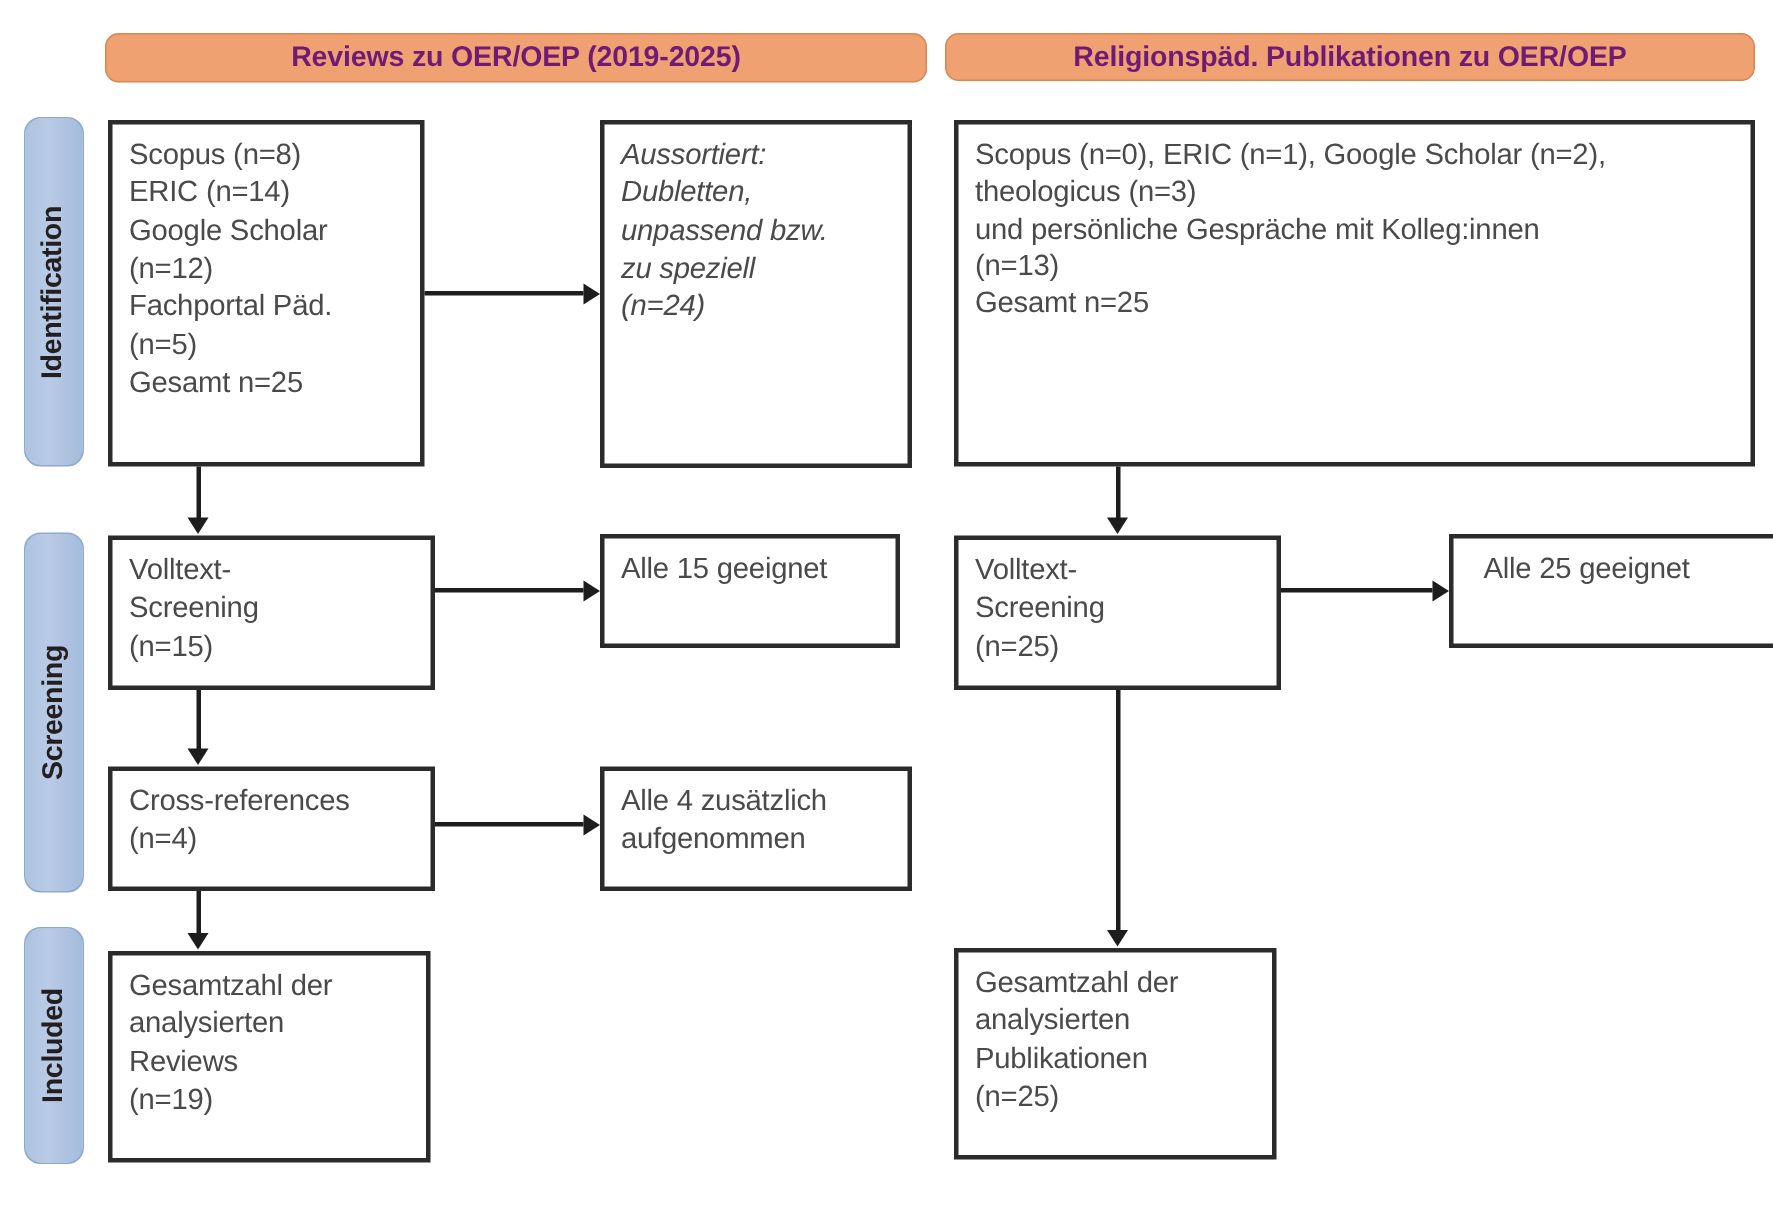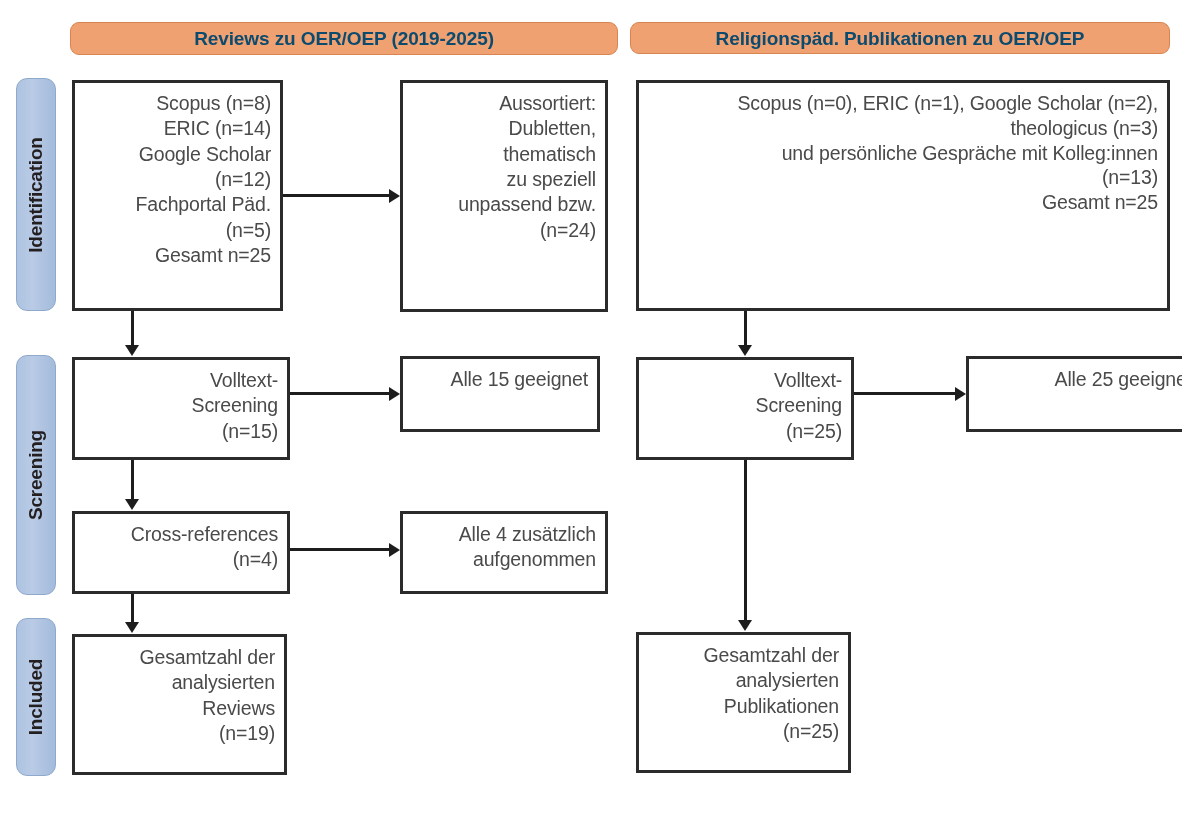--- a/index.html
+++ b/index.html
@@ -19,21 +19,21 @@
     background: #ffffff;
     overflow: hidden;
   }
 
   
   .col-header {
     position: absolute;
     background: #EFA172;
     border: 1px solid #D98552;
     border-radius: 9px;
-    color: #0c4a6e;
+    color: #701a75;
     font-weight: bold;
     font-size: 19px;
     letter-spacing: -0.1px;
     display: flex;
     align-items: center;
     justify-content: center;
     text-align: center;
     box-sizing: border-box;
     line-height: 1;
   }
@@ -63,21 +63,20 @@
     position: absolute;
     background: #ffffff;
     border: 3px solid #2b2b2b;
     box-sizing: border-box;
     padding: 8px 9px 6px 11px;
     font-size: 19.5px;
     line-height: 1.30;
     color: #4a4a4a;
     letter-spacing: -0.15px;
     overflow: hidden;
-    text-align: right;
   }
   .box.tight { line-height: 1.27; }
   .box p { margin: 0; }
 
   
   .line-v, .line-h {
     position: absolute;
     background: #1d1d1d;
   }
   .line-v { width: 3px; }
@@ -126,26 +125,25 @@
   <div class="box" style="left:72px; top:80px; width:211px; height:231px;">
     <p>Scopus (n=8)</p>
     <p>ERIC (n=14)</p>
     <p>Google Scholar</p>
     <p>(n=12)</p>
     <p>Fachportal Päd.</p>
     <p>(n=5)</p>
     <p>Gesamt n=25</p>
   </div>
 
-  <div class="box" style="left:400px; top:80px; width:208px; height:232px;">
+  <div class="box" style="left:400px; top:80px; width:208px; height:232px;font-style:italic;">
     <p>Aussortiert:</p>
     <p>Dubletten,</p>
-    <p>thematisch</p>
+    <p>unpassend bzw.</p>
     <p>zu speziell</p>
-    <p>unpassend bzw.</p>
     <p>(n=24)</p>
   </div>
 
   <div class="line-h" style="left:283px; top:194px; width:106px;"></div>
   <div class="arrow-right" style="left:389px; top:189px;"></div>
 
   <div class="line-v" style="left:131px; top:311px; width:3px; height:35px;"></div>
   <div class="arrow-down" style="left:125px; top:345px;"></div>
 
   <div class="box" style="left:72px; top:357px; width:218px; height:103px;">

